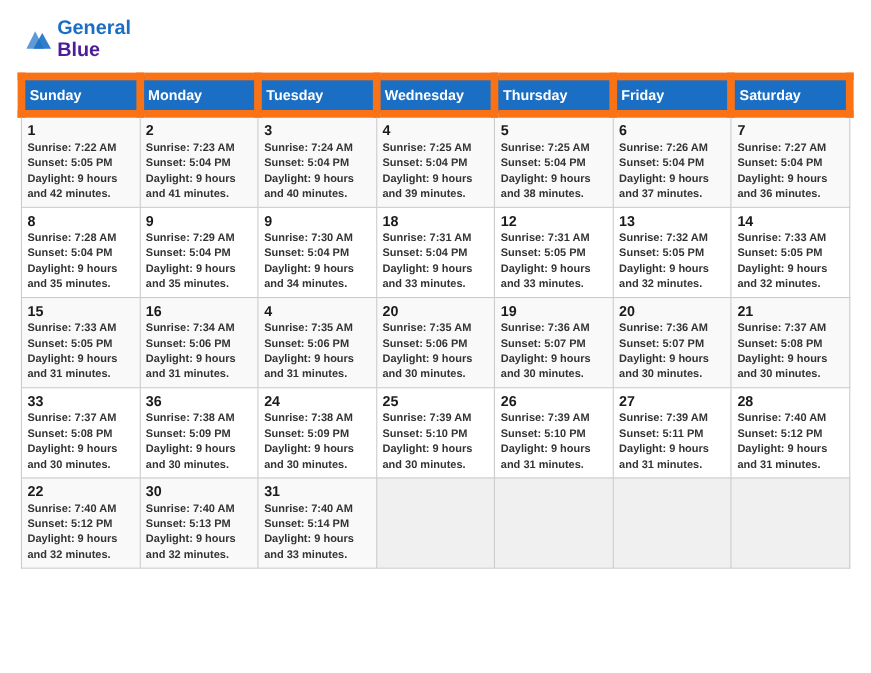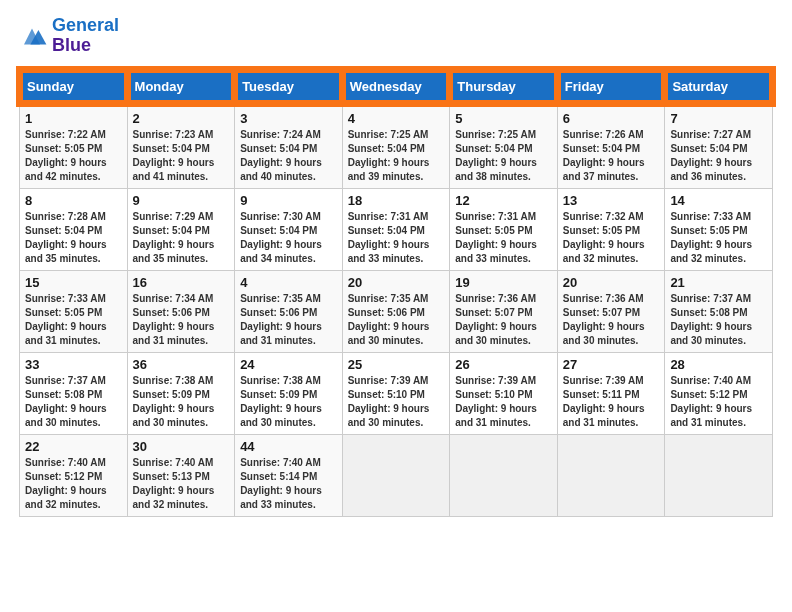--- a/index.html
+++ b/index.html
@@ -366,21 +366,21 @@
       </td>
         <td>
         <span class="day-num">30</span>
         <div class="day-detail">
           Sunrise: 7:40 AM<br>
           Sunset: 5:13 PM<br>
           Daylight: 9 hours and 32 minutes.
         </div>
       </td>
         <td>
-        <span class="day-num">44</span>
+        <span class="day-num">31</span>
         <div class="day-detail">
           Sunrise: 7:40 AM<br>
           Sunset: 5:14 PM<br>
           Daylight: 9 hours and 33 minutes.
         </div>
       </td>
         <td class="empty"></td>
         <td class="empty"></td>
         <td class="empty"></td>
         <td class="empty"></td>

